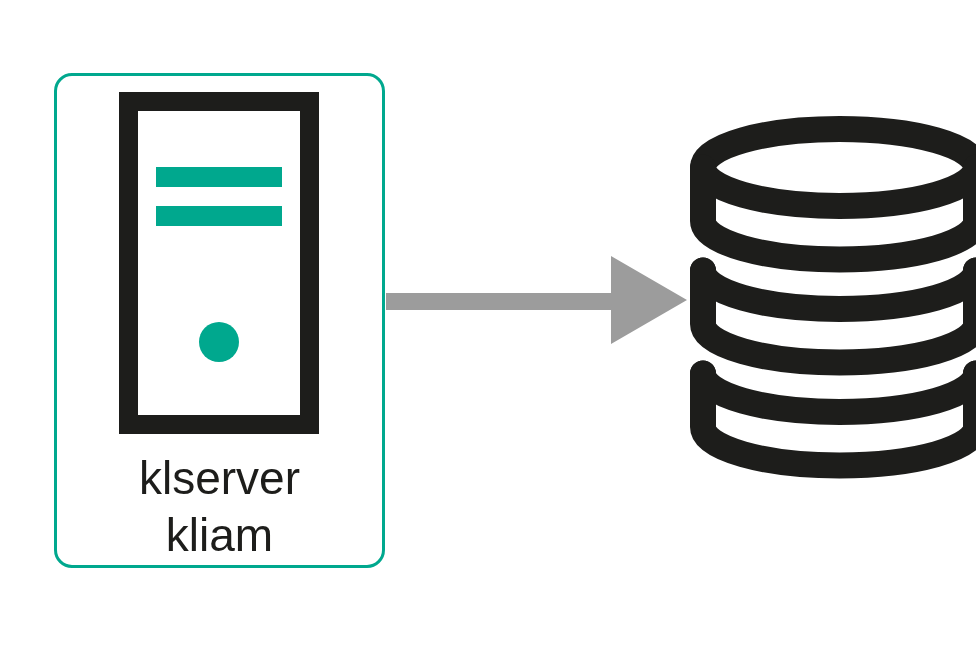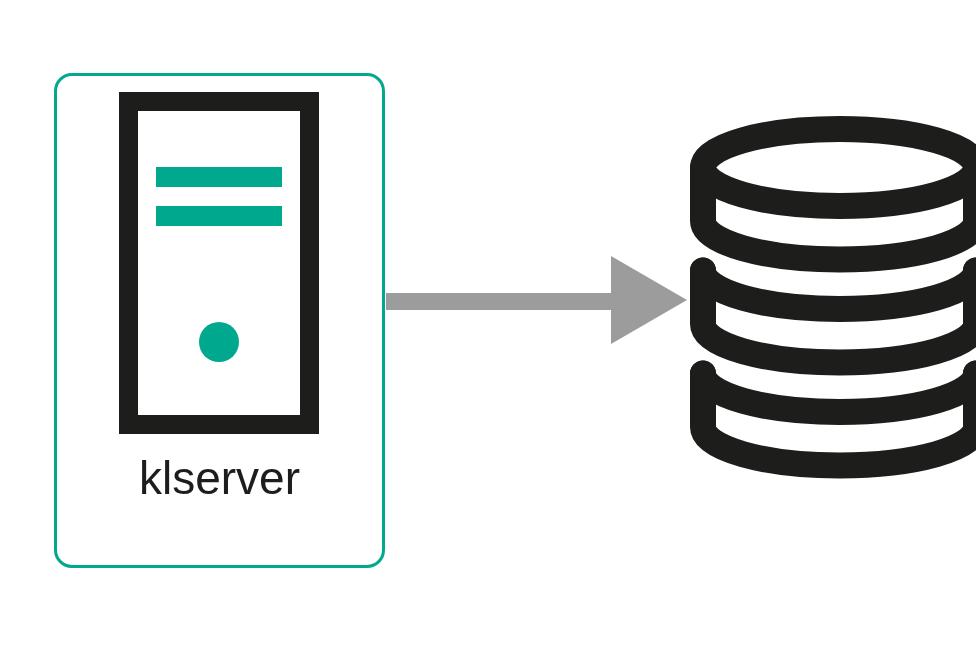--- a/index.html
+++ b/index.html
@@ -105,15 +105,16 @@
       <path class="db-stroke" d="M 671 270.5 L 671 324 A 136.5 38.5 0 0 0 944 324 L 944 270.5"></path>
 
       <path class="db-stroke" d="M 671 373.5 A 136.5 38.5 0 0 0 944 373.5"></path>
 
       <path class="db-stroke" d="M 671 373.5 L 671 427 A 136.5 38.5 0 0 0 944 427 L 944 373.5"></path>
     </g>
   </svg>
 
   <div class="server-label">
     <div>klserver</div>
+    <div>kliam</div>
   </div>
 
 </div>
 
 </body></html>

